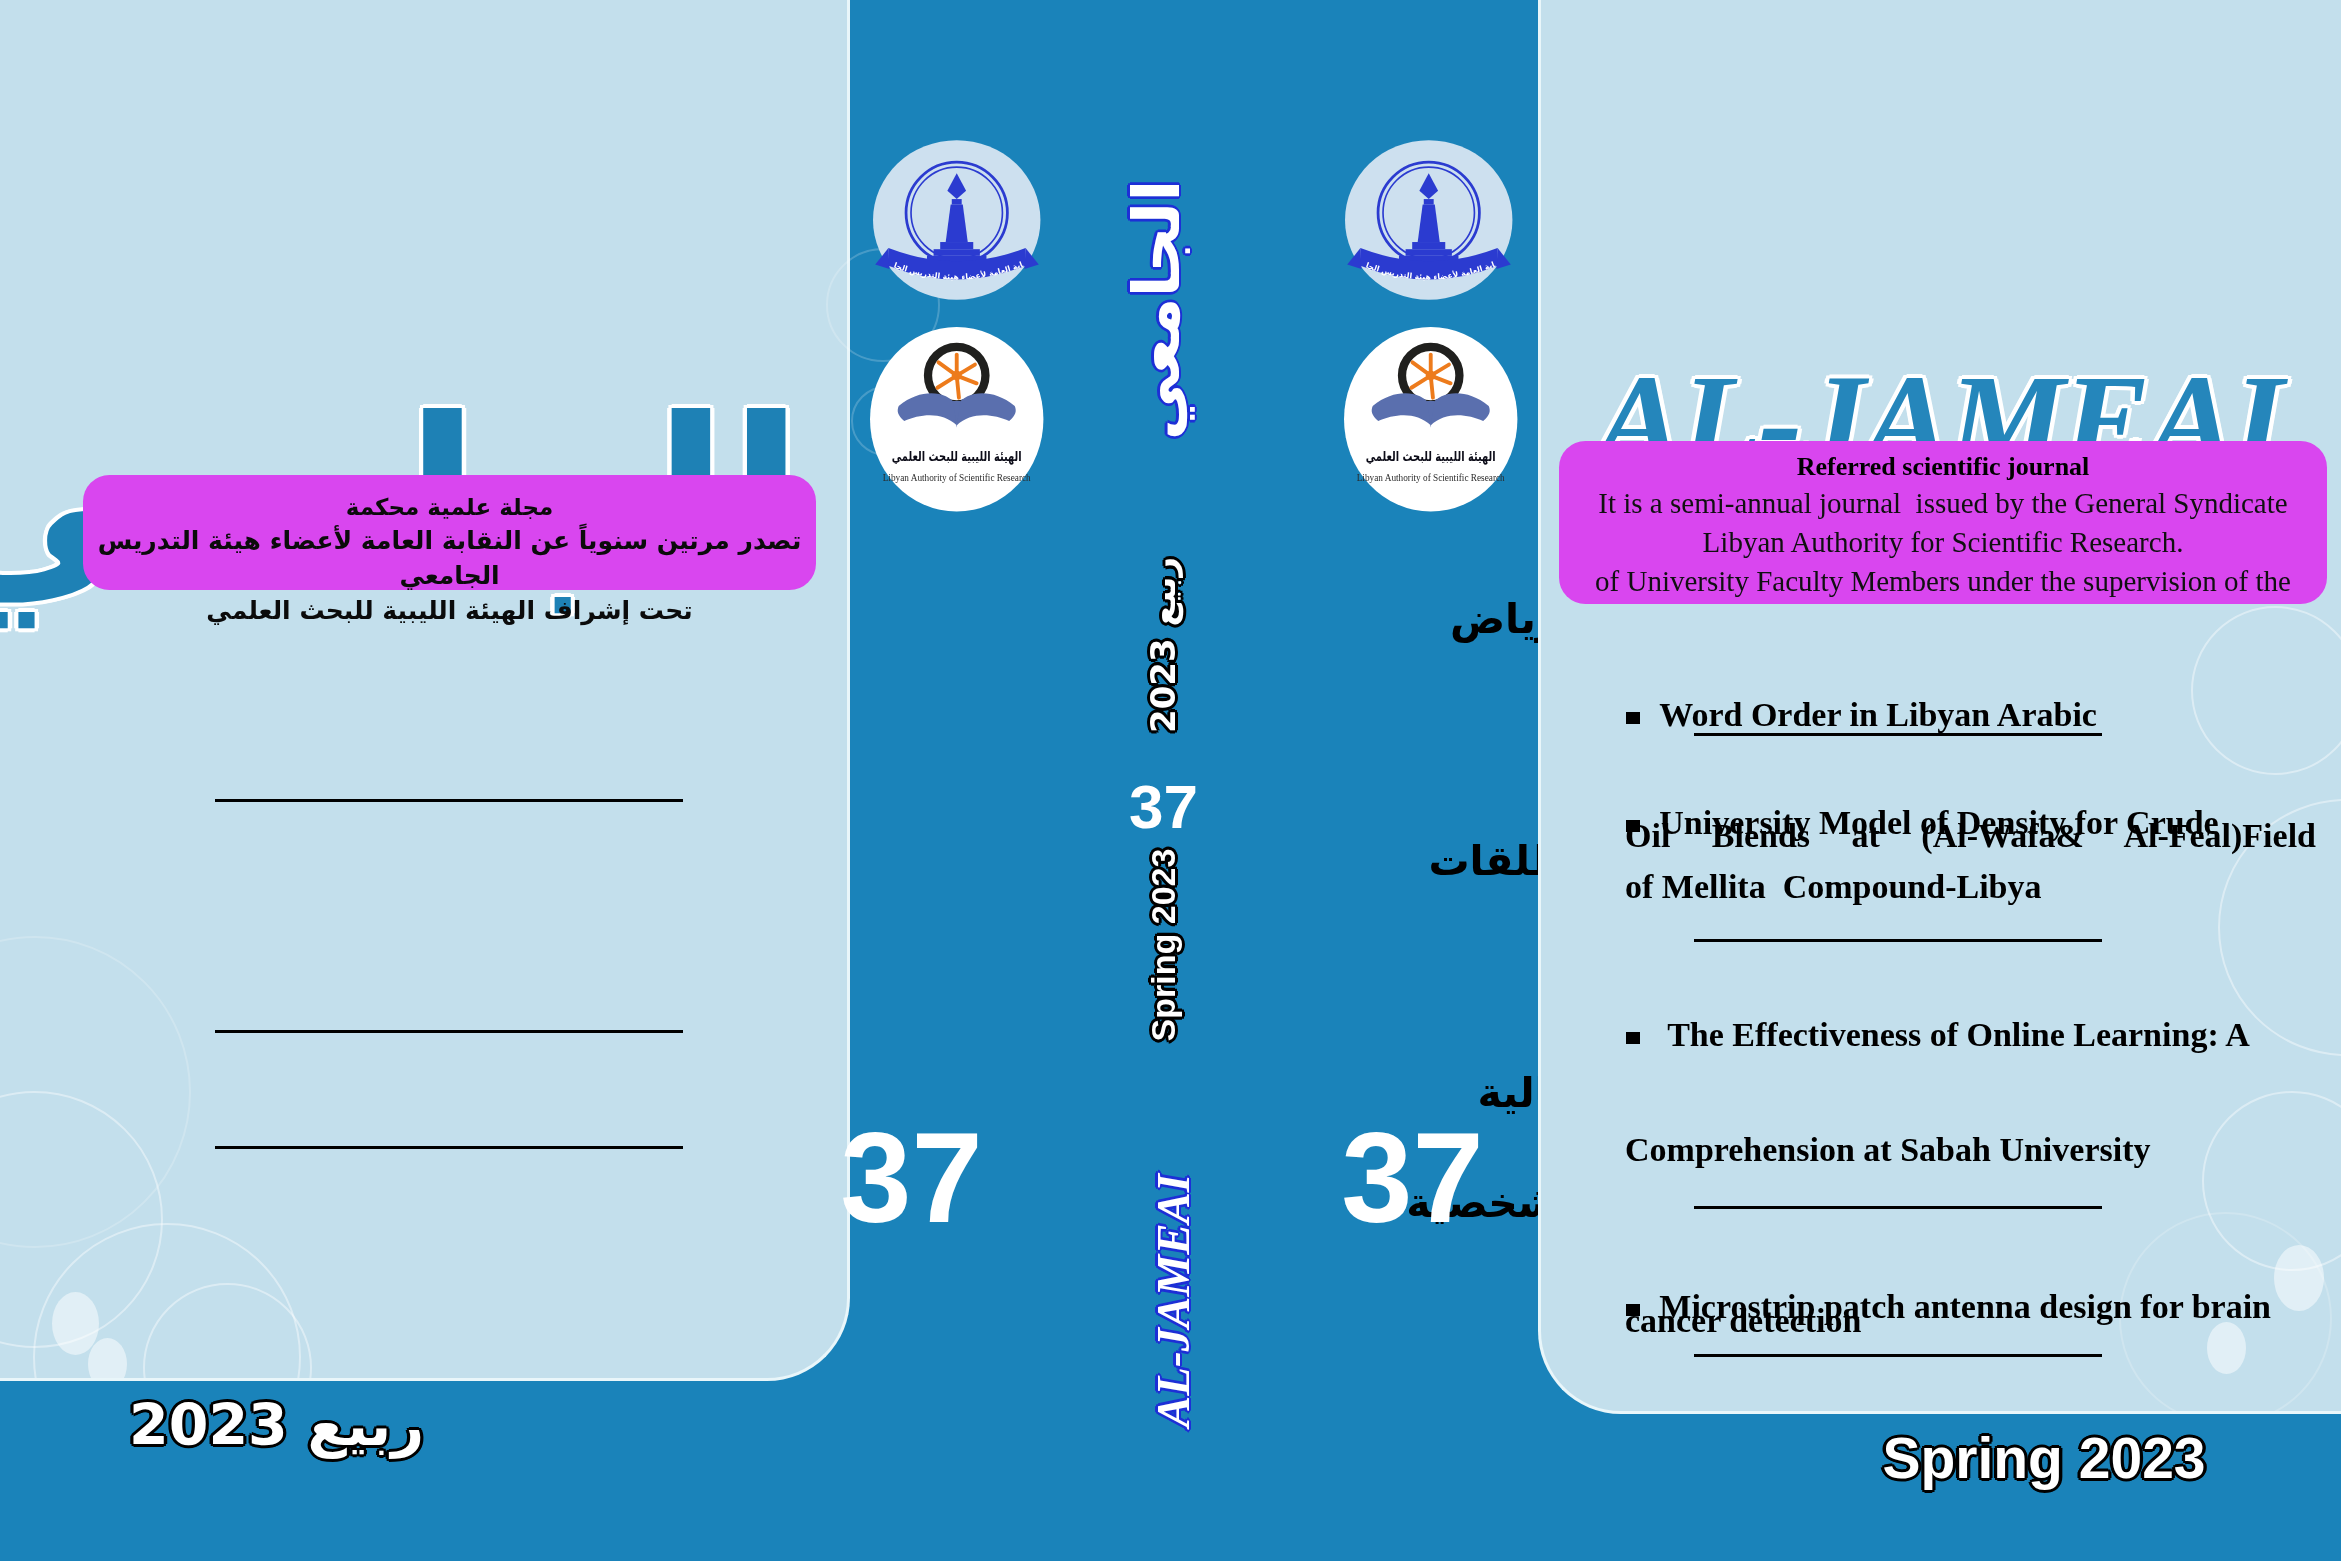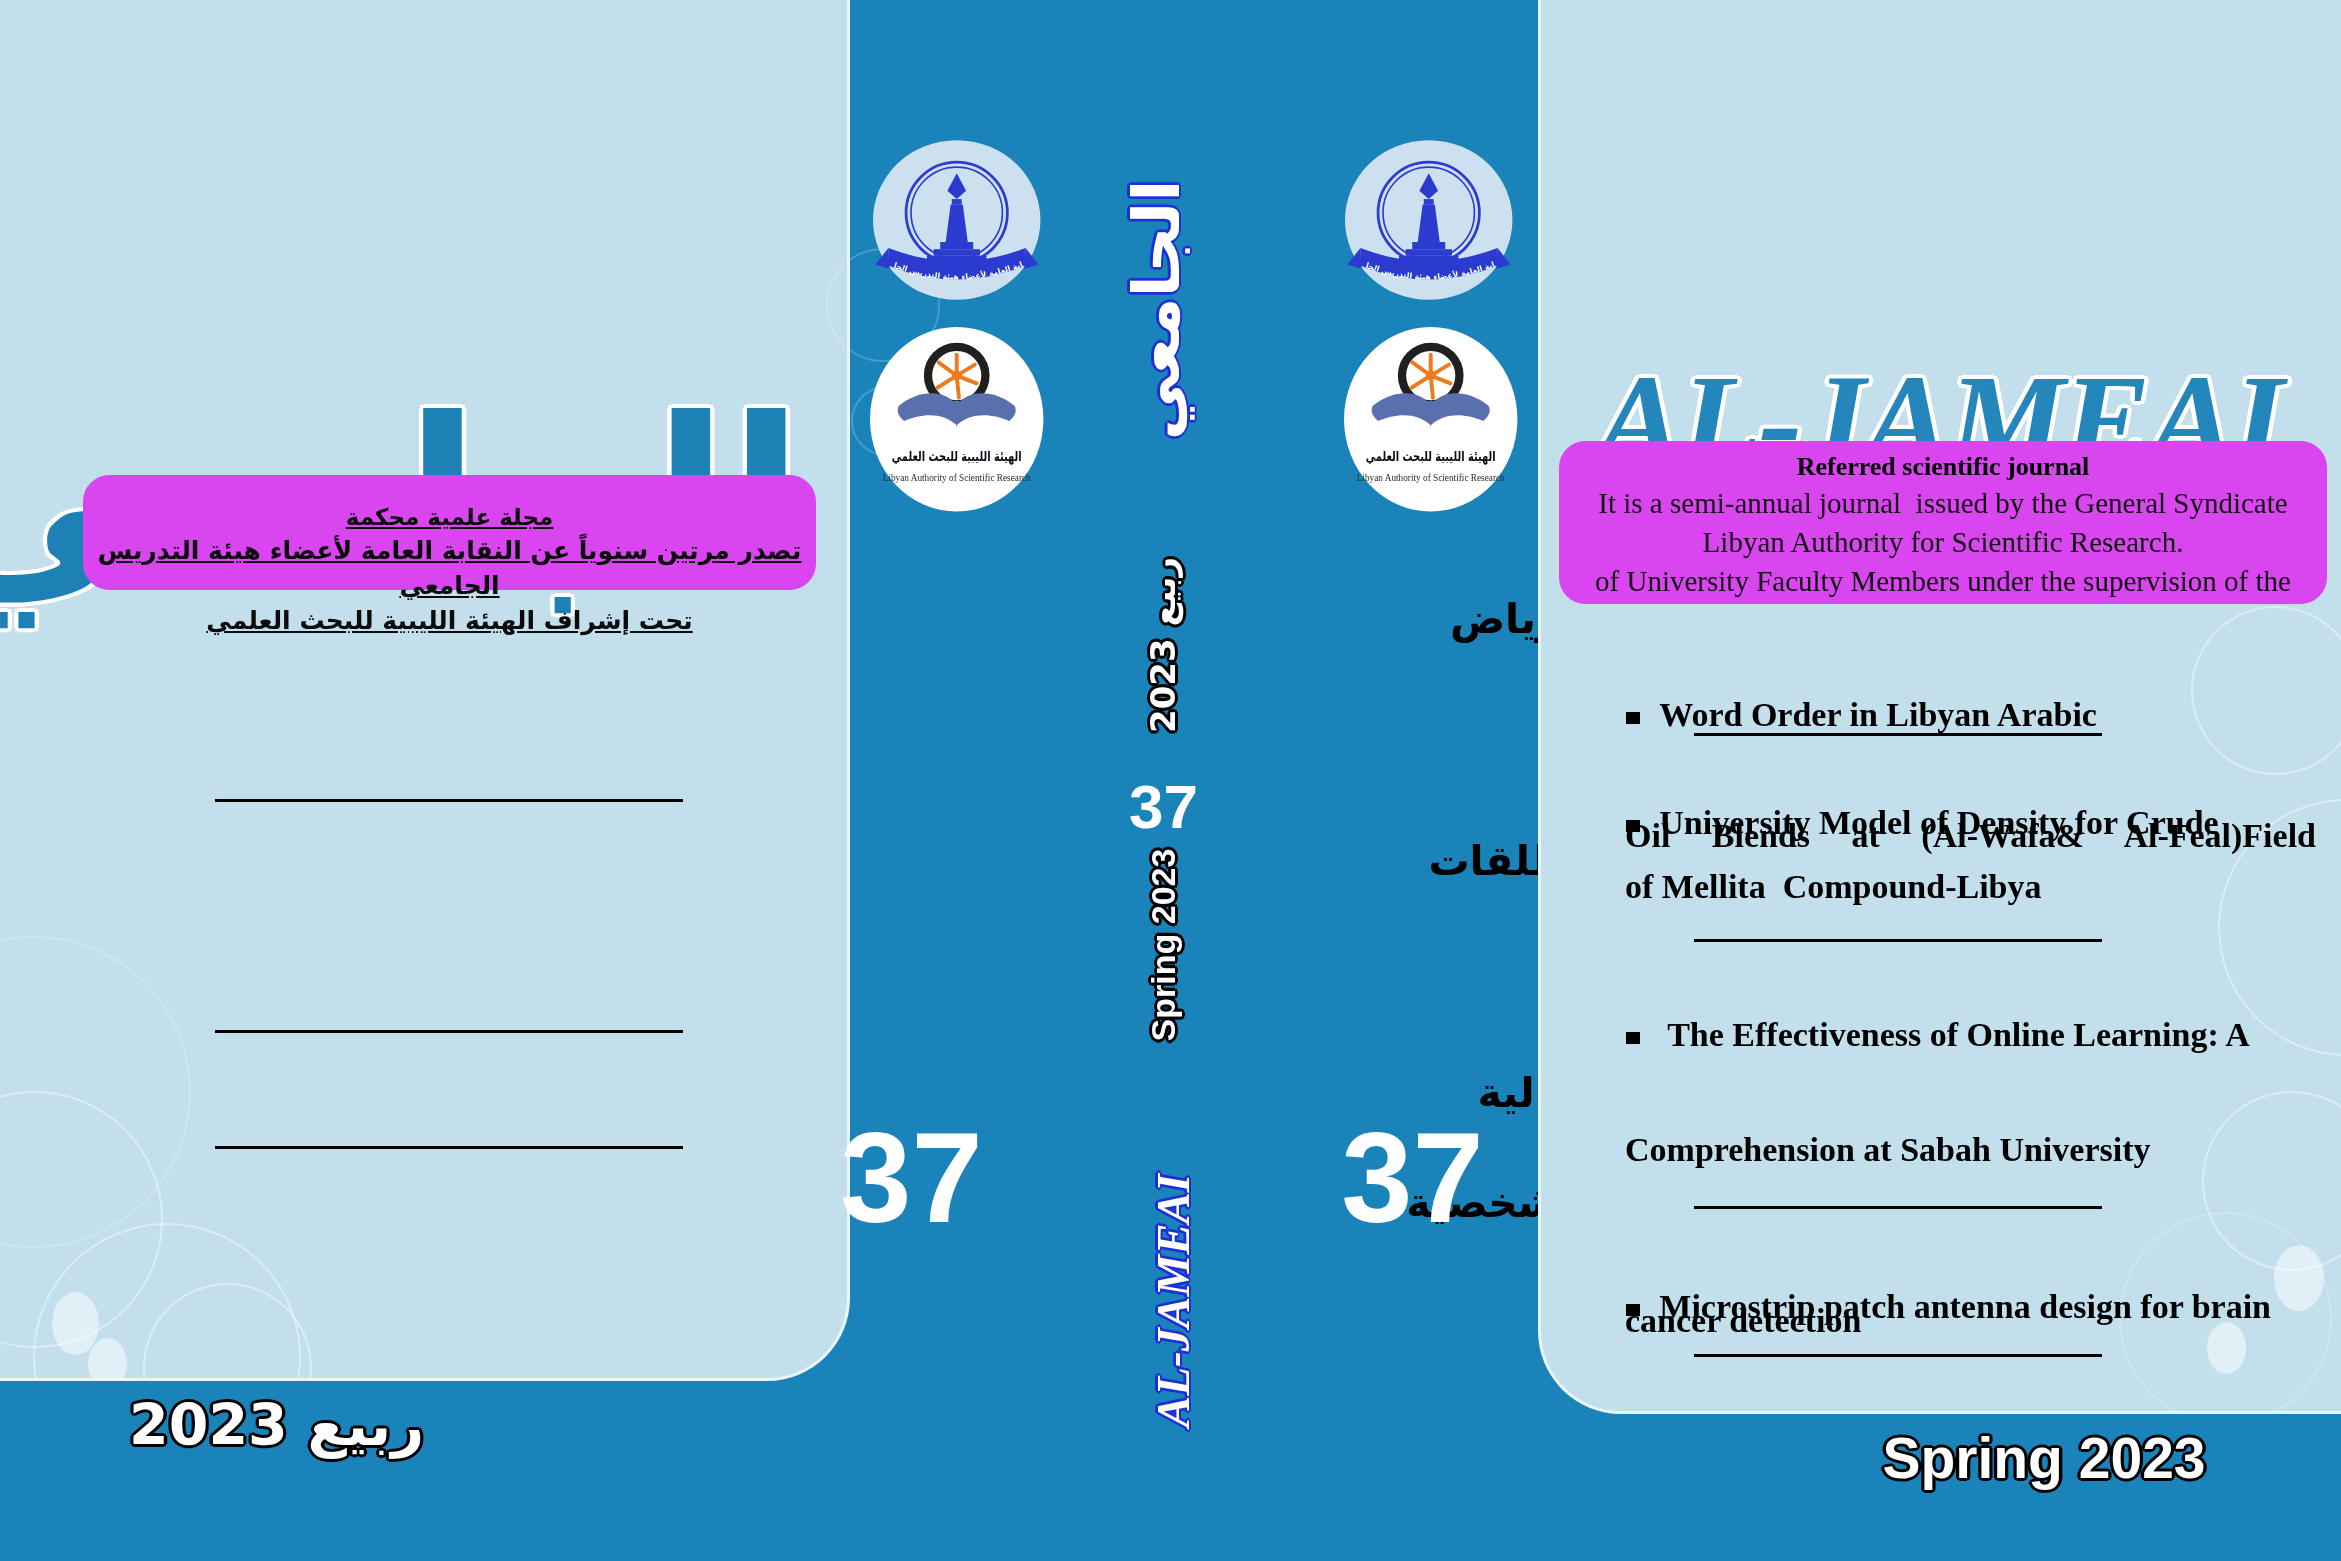--- a/index.html
+++ b/index.html
@@ -23,21 +23,21 @@
   .outline-blue{text-shadow:2.8px 0 0 #1d2fd6,-2.8px 0 0 #1d2fd6,0 2.8px 0 #1d2fd6,0 -2.8px 0 #1d2fd6,
     1.7px 1.7px 0 #1d2fd6,-1.7px 1.7px 0 #1d2fd6,1.7px -1.7px 0 #1d2fd6,-1.7px -1.7px 0 #1d2fd6;}
 
   
   .back-title{position:absolute;left:127px;top:182px;width:677px;height:341px;
     font-family:"DejaVu Sans",sans-serif;font-weight:bold;font-size:220px;line-height:341px;
     color:#1e81b5;text-align:center;direction:rtl;white-space:nowrap;}
   .info-box{position:absolute;background:#d946ef;border-radius:26.4px;text-align:center;
     box-sizing:border-box;color:#0b0b0b;}
   .info-box.ar{left:83px;top:475px;width:733px;height:115px;direction:rtl;
-    font-family:"DejaVu Sans",sans-serif;font-weight:bold;padding-top:26px;text-decoration:underline;}
+    font-family:"DejaVu Sans",sans-serif;font-weight:bold;padding-top:16px;}
   .ib1{font-size:23px;line-height:32px;}
   .ib2,.ib3{font-size:25px;line-height:35px;}
 
   .ar-line{position:absolute;right:83px;direction:rtl;text-align:right;white-space:nowrap;
     font-family:"DejaVu Sans",sans-serif;font-weight:bold;font-size:41px;color:#000;}
   .sq{display:inline-block;width:24px;height:17.6px;background:#000;margin-left:17.6px;vertical-align:middle;}
   .hsep{position:absolute;left:215px;width:468px;height:2.8px;background:#000;}
 
   .band-label{position:absolute;color:#fff;text-align:center;white-space:nowrap;}
   .back-season{left:138px;top:1392px;width:286px;direction:rtl;

